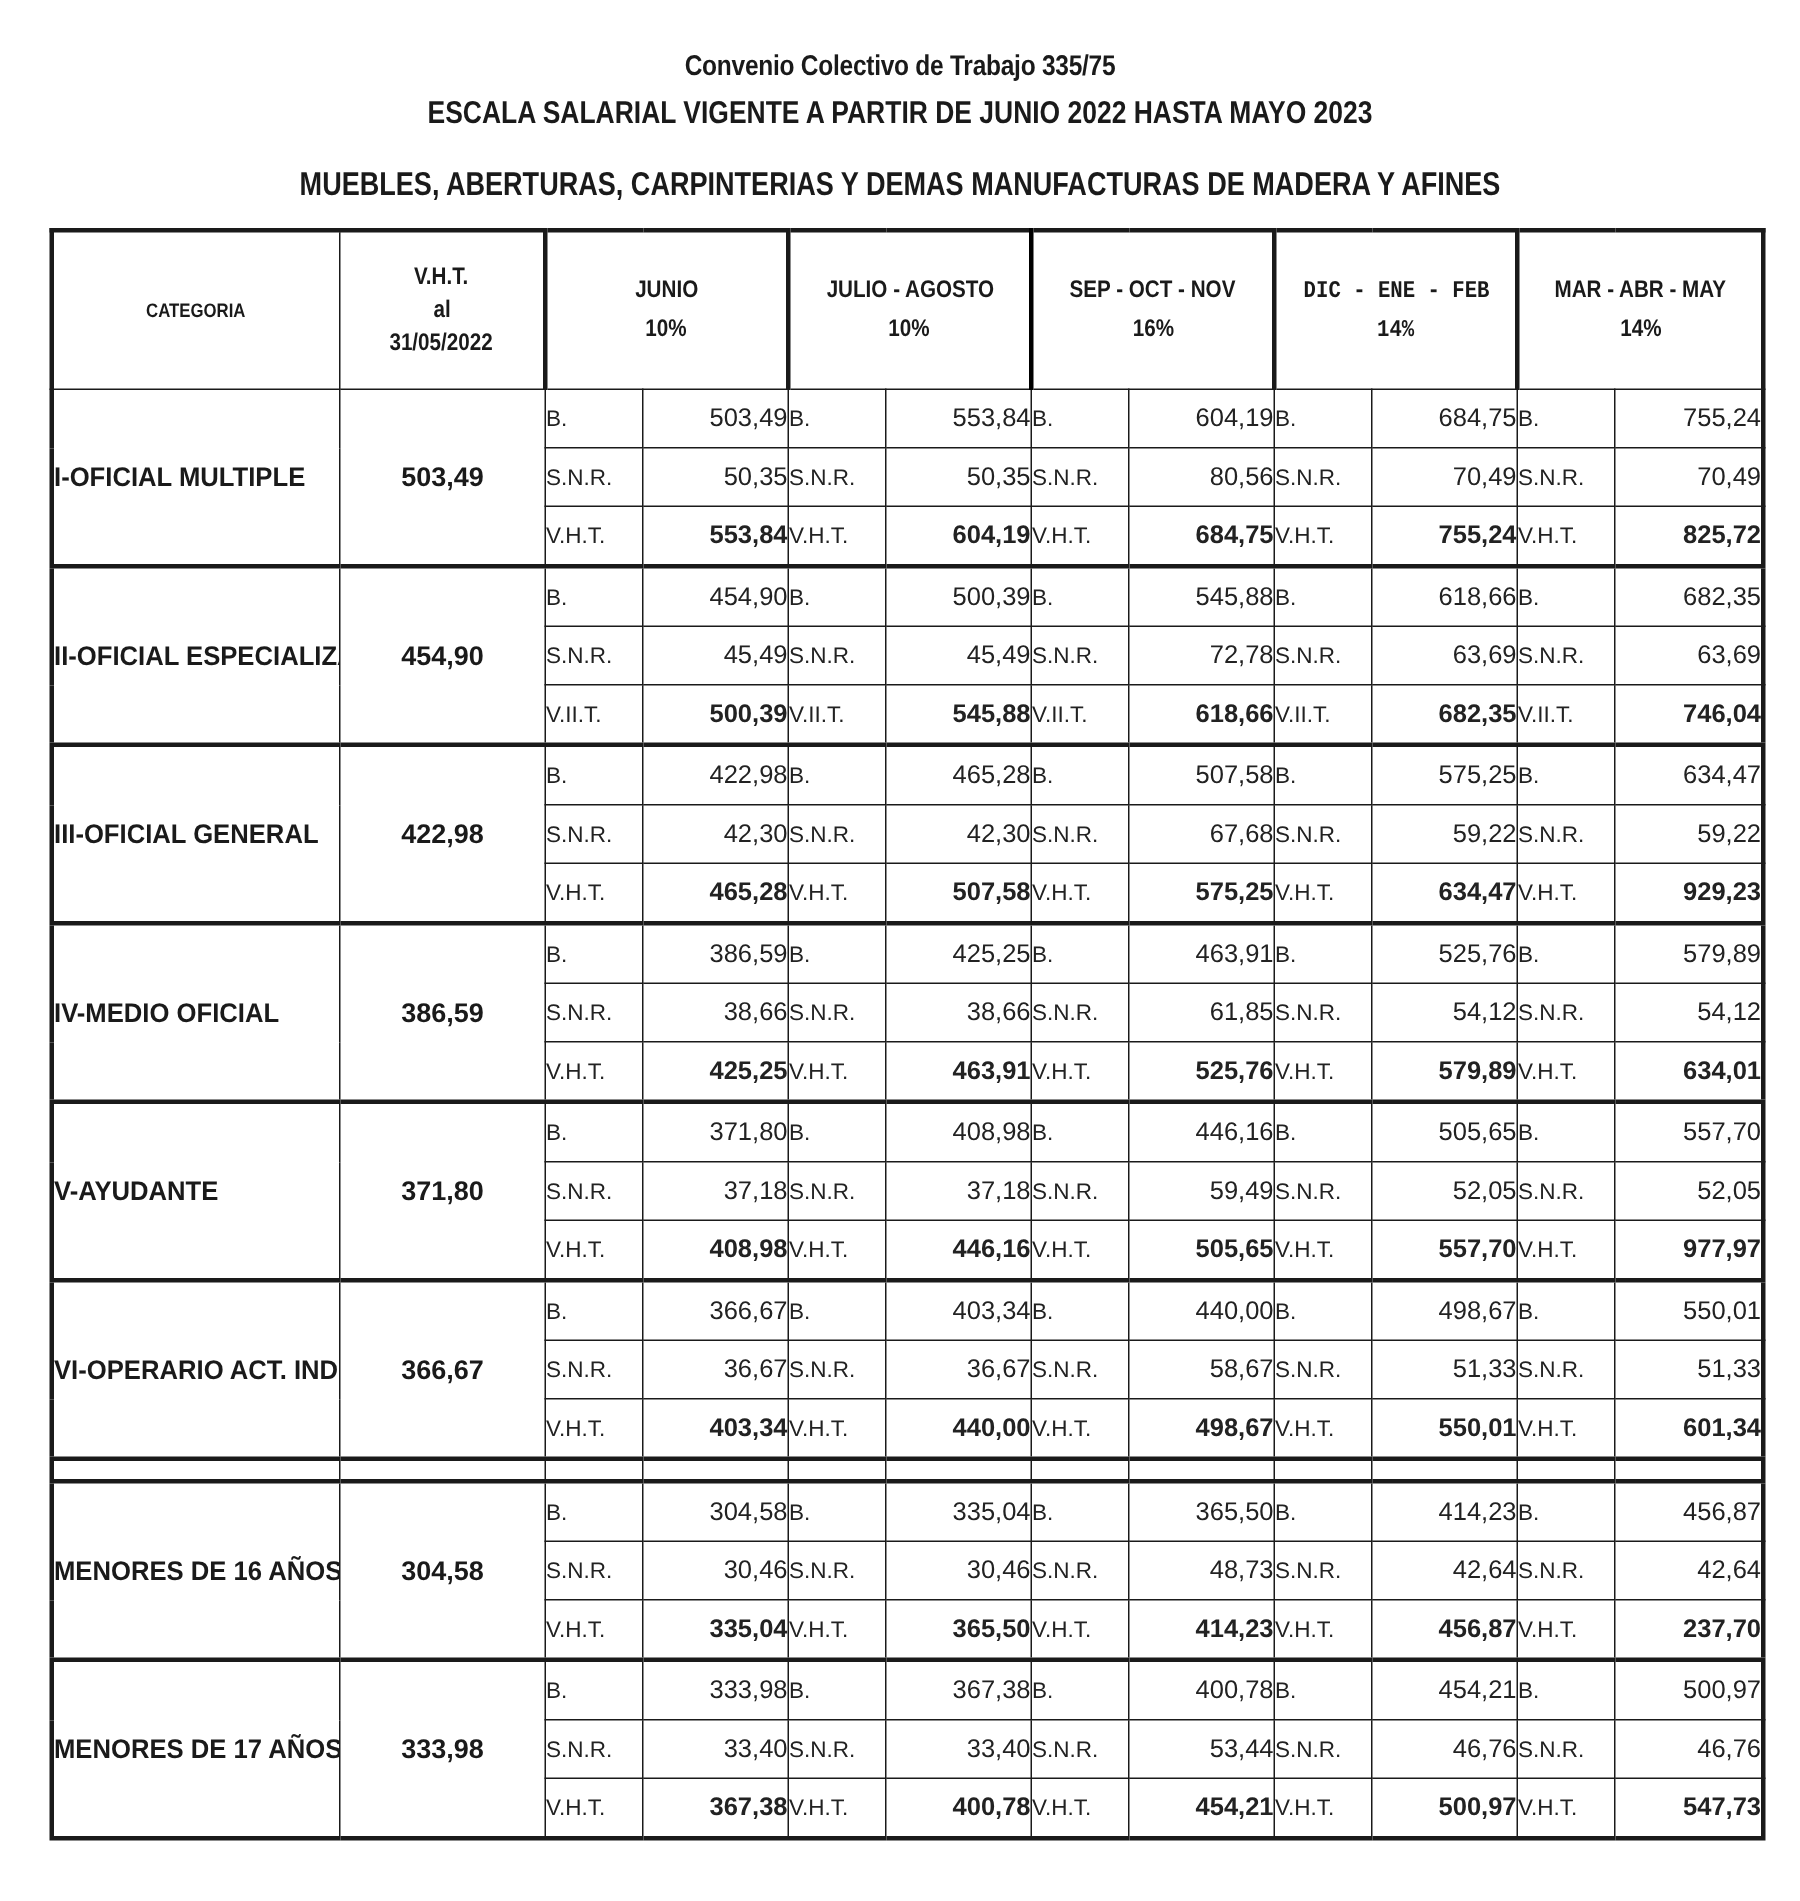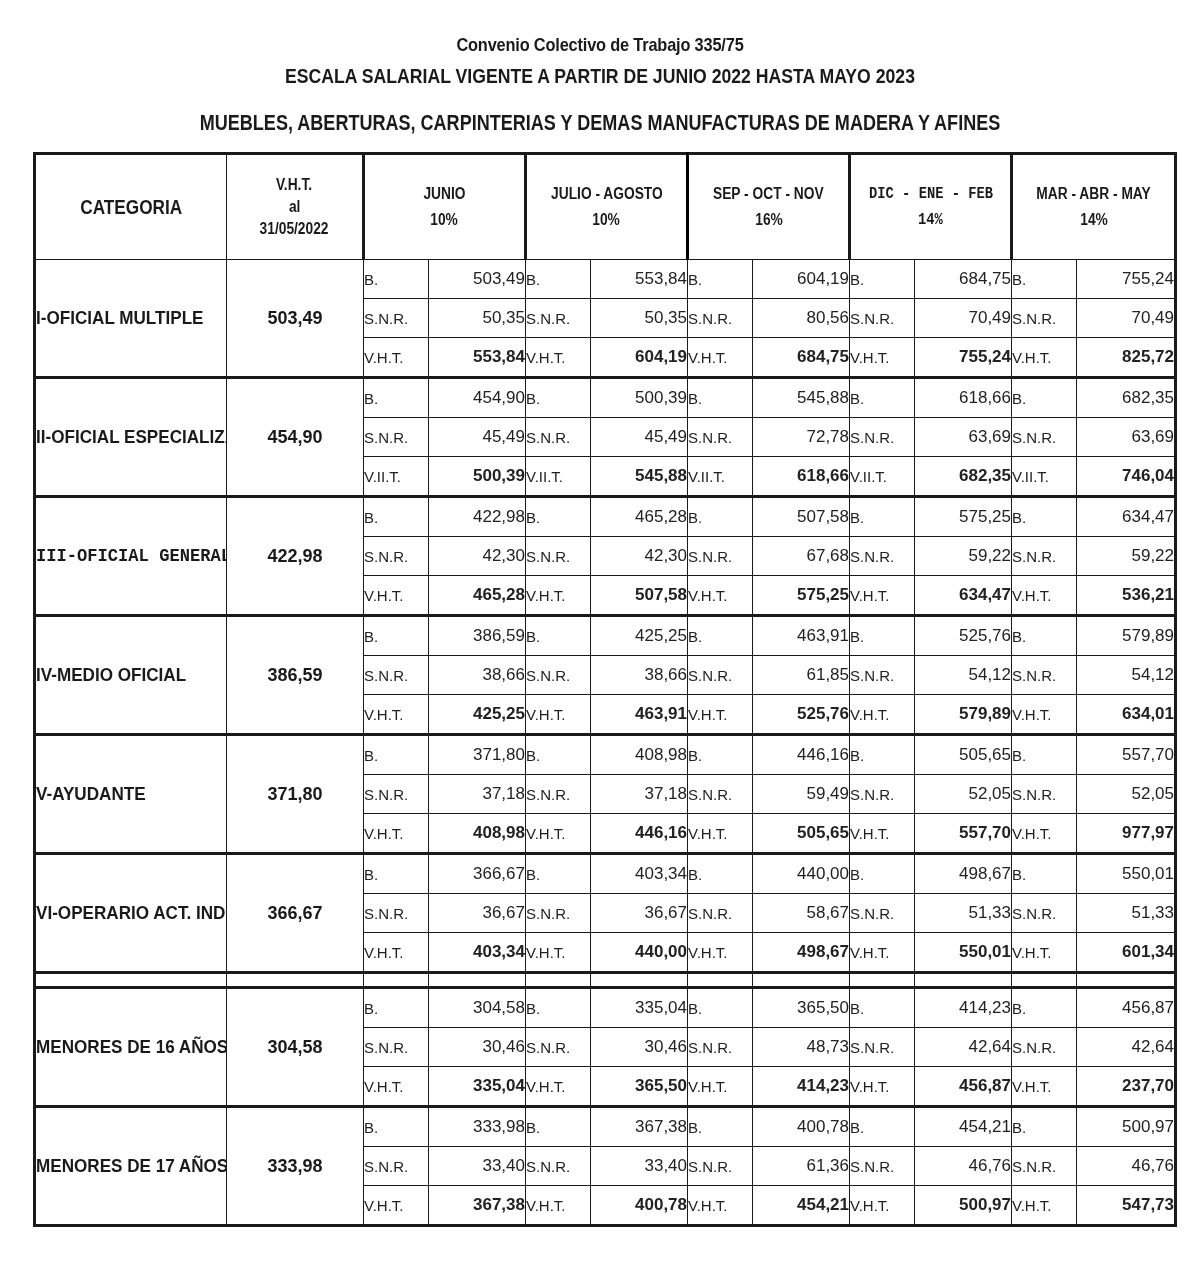--- a/index.html
+++ b/index.html
@@ -11,21 +11,21 @@
 
   table.grid {
     position: absolute; left: 33px; top: 152px;
     border-collapse: collapse; table-layout: fixed;
     width: 1141px;
     border: 3px solid #1a1a1a;
   }
   table.grid td, table.grid th { border: 1.5px solid #1a1a1a; padding: 0; overflow: hidden; white-space: nowrap; }
   th.hdr { height: 104px; font-weight: bold; font-size: 16px; text-align: center; vertical-align: middle; line-height: 26px; border-bottom: 3px solid #1a1a1a; }
   th.hdr .sq { display: inline-block; transform: scaleX(0.86); }
-  th.cat-hdr { font-size: 20px; }
+  th.cat-hdr { font-size: 13px; }
   th.vht-hdr { font-size: 16px; line-height: 22px; }
   td.cat { font-weight: bold; font-size: 18px; text-align: left; vertical-align: middle; padding-left: 0px; white-space: normal; line-height: 26px; border-right: 3px solid #1a1a1a; }
   td.cat span { display: inline-block; transform: scaleX(0.95); transform-origin: left; }
   td.base { font-weight: bold; font-size: 18px; text-align: center; vertical-align: middle; border-right: 3px solid #1a1a1a; }
   td.lbl { font-size: 15px; text-align: left; padding-left: 2px; height: 38px; color: #222; }
   td.val { font-size: 17px; text-align: right; padding-right: 3px; color: #222; }
   td.val.bold { font-weight: bold; }
   td.period-end { border-right: 3px solid #1a1a1a; }
   tr.group-end td { border-bottom: 3px solid #1a1a1a; }
   tr.sep td { height: 12px; border-bottom: 3px solid #1a1a1a; }
@@ -140,21 +140,21 @@
         <td class="lbl">V.II.T.</td>
         <td class="val bold period-end">545,88</td>
         <td class="lbl">V.II.T.</td>
         <td class="val bold period-end">618,66</td>
         <td class="lbl">V.II.T.</td>
         <td class="val bold period-end">682,35</td>
         <td class="lbl">V.II.T.</td>
         <td class="val bold">746,04</td>
       </tr>
       <tr>
-        <td class="cat" rowspan="3" style="border-bottom: 3px solid rgb(26, 26, 26); font-family: Liberation Mono, monospace;"><span>III-OFICIAL GENERAL</span></td>
+        <td class="cat" rowspan="3" style="border-bottom: 3px solid rgb(26, 26, 26);"><span>III-OFICIAL GENERAL</span></td>
         <td class="base" rowspan="3" style="border-bottom: 3px solid rgb(26, 26, 26);">422,98</td>
         <td class="lbl">B.</td>
         <td class="val period-end">422,98</td>
         <td class="lbl">B.</td>
         <td class="val period-end">465,28</td>
         <td class="lbl">B.</td>
         <td class="val period-end">507,58</td>
         <td class="lbl">B.</td>
         <td class="val period-end">575,25</td>
         <td class="lbl">B.</td>
@@ -175,21 +175,21 @@
       <tr class="group-end">
         <td class="lbl">V.H.T.</td>
         <td class="val bold period-end">465,28</td>
         <td class="lbl">V.H.T.</td>
         <td class="val bold period-end">507,58</td>
         <td class="lbl">V.H.T.</td>
         <td class="val bold period-end">575,25</td>
         <td class="lbl">V.H.T.</td>
         <td class="val bold period-end">634,47</td>
         <td class="lbl">V.H.T.</td>
-        <td class="val bold">536,21</td>
+        <td class="val bold">929,23</td>
       </tr>
       <tr>
         <td class="cat" rowspan="3" style="border-bottom: 3px solid rgb(26, 26, 26); margin-left: 46px;"><span>IV-MEDIO OFICIAL</span></td>
         <td class="base" rowspan="3" style="border-bottom: 3px solid rgb(26, 26, 26);">386,59</td>
         <td class="lbl">B.</td>
         <td class="val period-end">386,59</td>
         <td class="lbl">B.</td>
         <td class="val period-end">425,25</td>
         <td class="lbl">B.</td>
         <td class="val period-end">463,91</td>
@@ -363,21 +363,21 @@
         <td class="val period-end">454,21</td>
         <td class="lbl">B.</td>
         <td class="val">500,97</td>
       </tr>
       <tr>
         <td class="lbl">S.N.R.</td>
         <td class="val period-end">33,40</td>
         <td class="lbl">S.N.R.</td>
         <td class="val period-end">33,40</td>
         <td class="lbl">S.N.R.</td>
-        <td class="val period-end">61,36</td>
+        <td class="val period-end">53,44</td>
         <td class="lbl">S.N.R.</td>
         <td class="val period-end">46,76</td>
         <td class="lbl">S.N.R.</td>
         <td class="val">46,76</td>
       </tr>
       <tr class="group-end">
         <td class="lbl">V.H.T.</td>
         <td class="val bold period-end">367,38</td>
         <td class="lbl">V.H.T.</td>
         <td class="val bold period-end">400,78</td>

